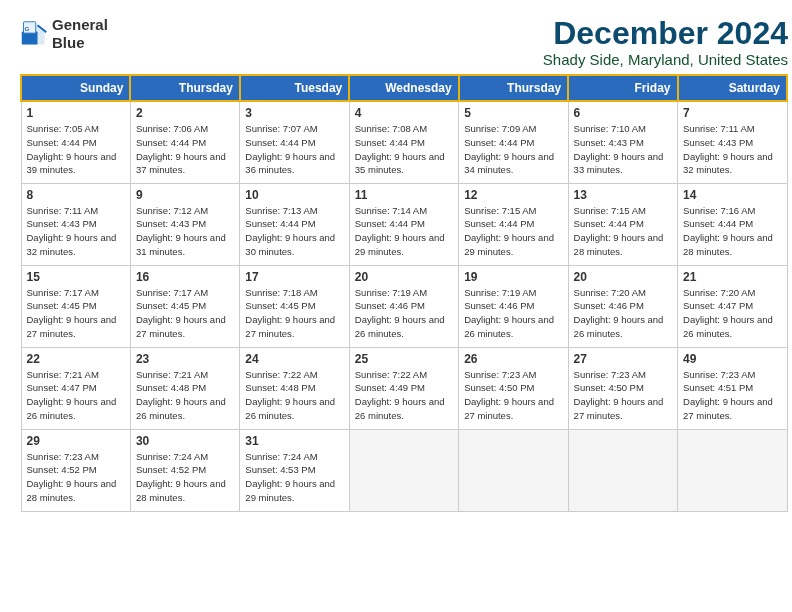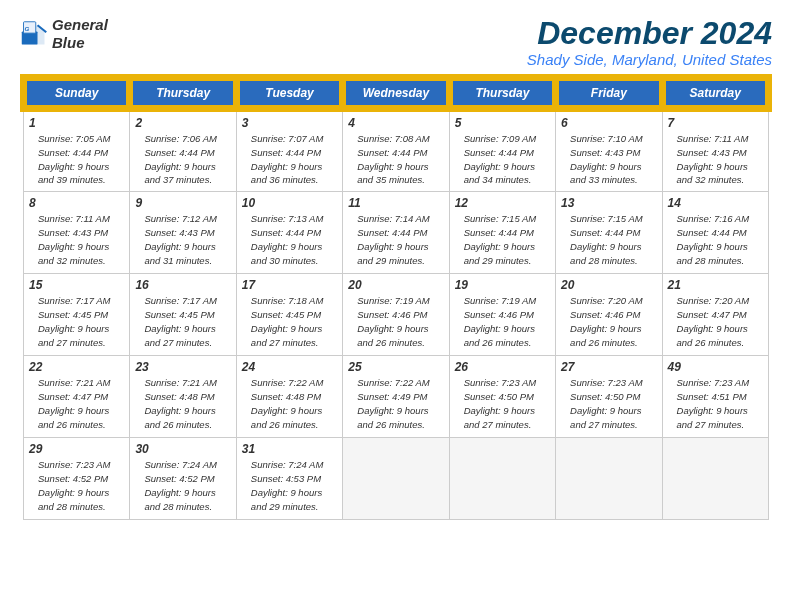--- a/index.html
+++ b/index.html
@@ -5,22 +5,21 @@
     * { margin: 0; padding: 0; box-sizing: border-box; }
     body {
       font-family: Arial, sans-serif;
       background: #fff;
       width: 792px;
       height: 612px;
       overflow: hidden;
     }
     .container {
       width: 792px;
-      padding: 16px 20px 10px 20px;
-      font-style: italic;
+      padding: 16px 4px 10px 20px;
     }
     .header-row {
       display: flex;
       align-items: flex-start;
       justify-content: space-between;
       margin-bottom: 6px;
     }
     .logo {
       display: flex;
       align-items: center;
@@ -40,35 +39,35 @@
       text-align: right;
     }
     .calendar-title {
       font-size: 32px;
       font-weight: bold;
       color: #0c4a6e;
       line-height: 1.1;
     }
     .calendar-subtitle {
       font-size: 15px;
-      color: #3b82f6;
+      color: #14532d;
     }
     table {
       width: 100%;
       border-collapse: collapse;
       table-layout: fixed;
     }
     th {
       background-color: #2a6bbd;
       color: #fff;
       font-size: 12px;
       font-weight: bold;
-      text-align: center;
+      text-align: right;
       padding: 5px 6px;
-      border: 7px solid #eab308;
+      border: 2px solid #eab308;
     }
     td {
       border: 1px solid #ccc;
       vertical-align: top;
       padding: 4px 5px;
       font-size: 10px;
       color: #333;
       height: 82px;
       background: #fff;
     }
@@ -78,21 +77,20 @@
     .day-num {
       font-size: 12px;
       font-weight: bold;
       display: block;
       margin-bottom: 2px;
     }
     .day-info {
       font-size: 9.5px;
       line-height: 1.45;
       color: #333;
-      margin-left: 9px;
     }
   </style>
 </head>
 <body>
 
 <div class="container">
   <div class="header-row">
     <div class="logo">
       <svg class="logo-icon" viewBox="0 0 32 32">
         <rect x="0" y="0" width="32" height="32" fill="none"></rect>

